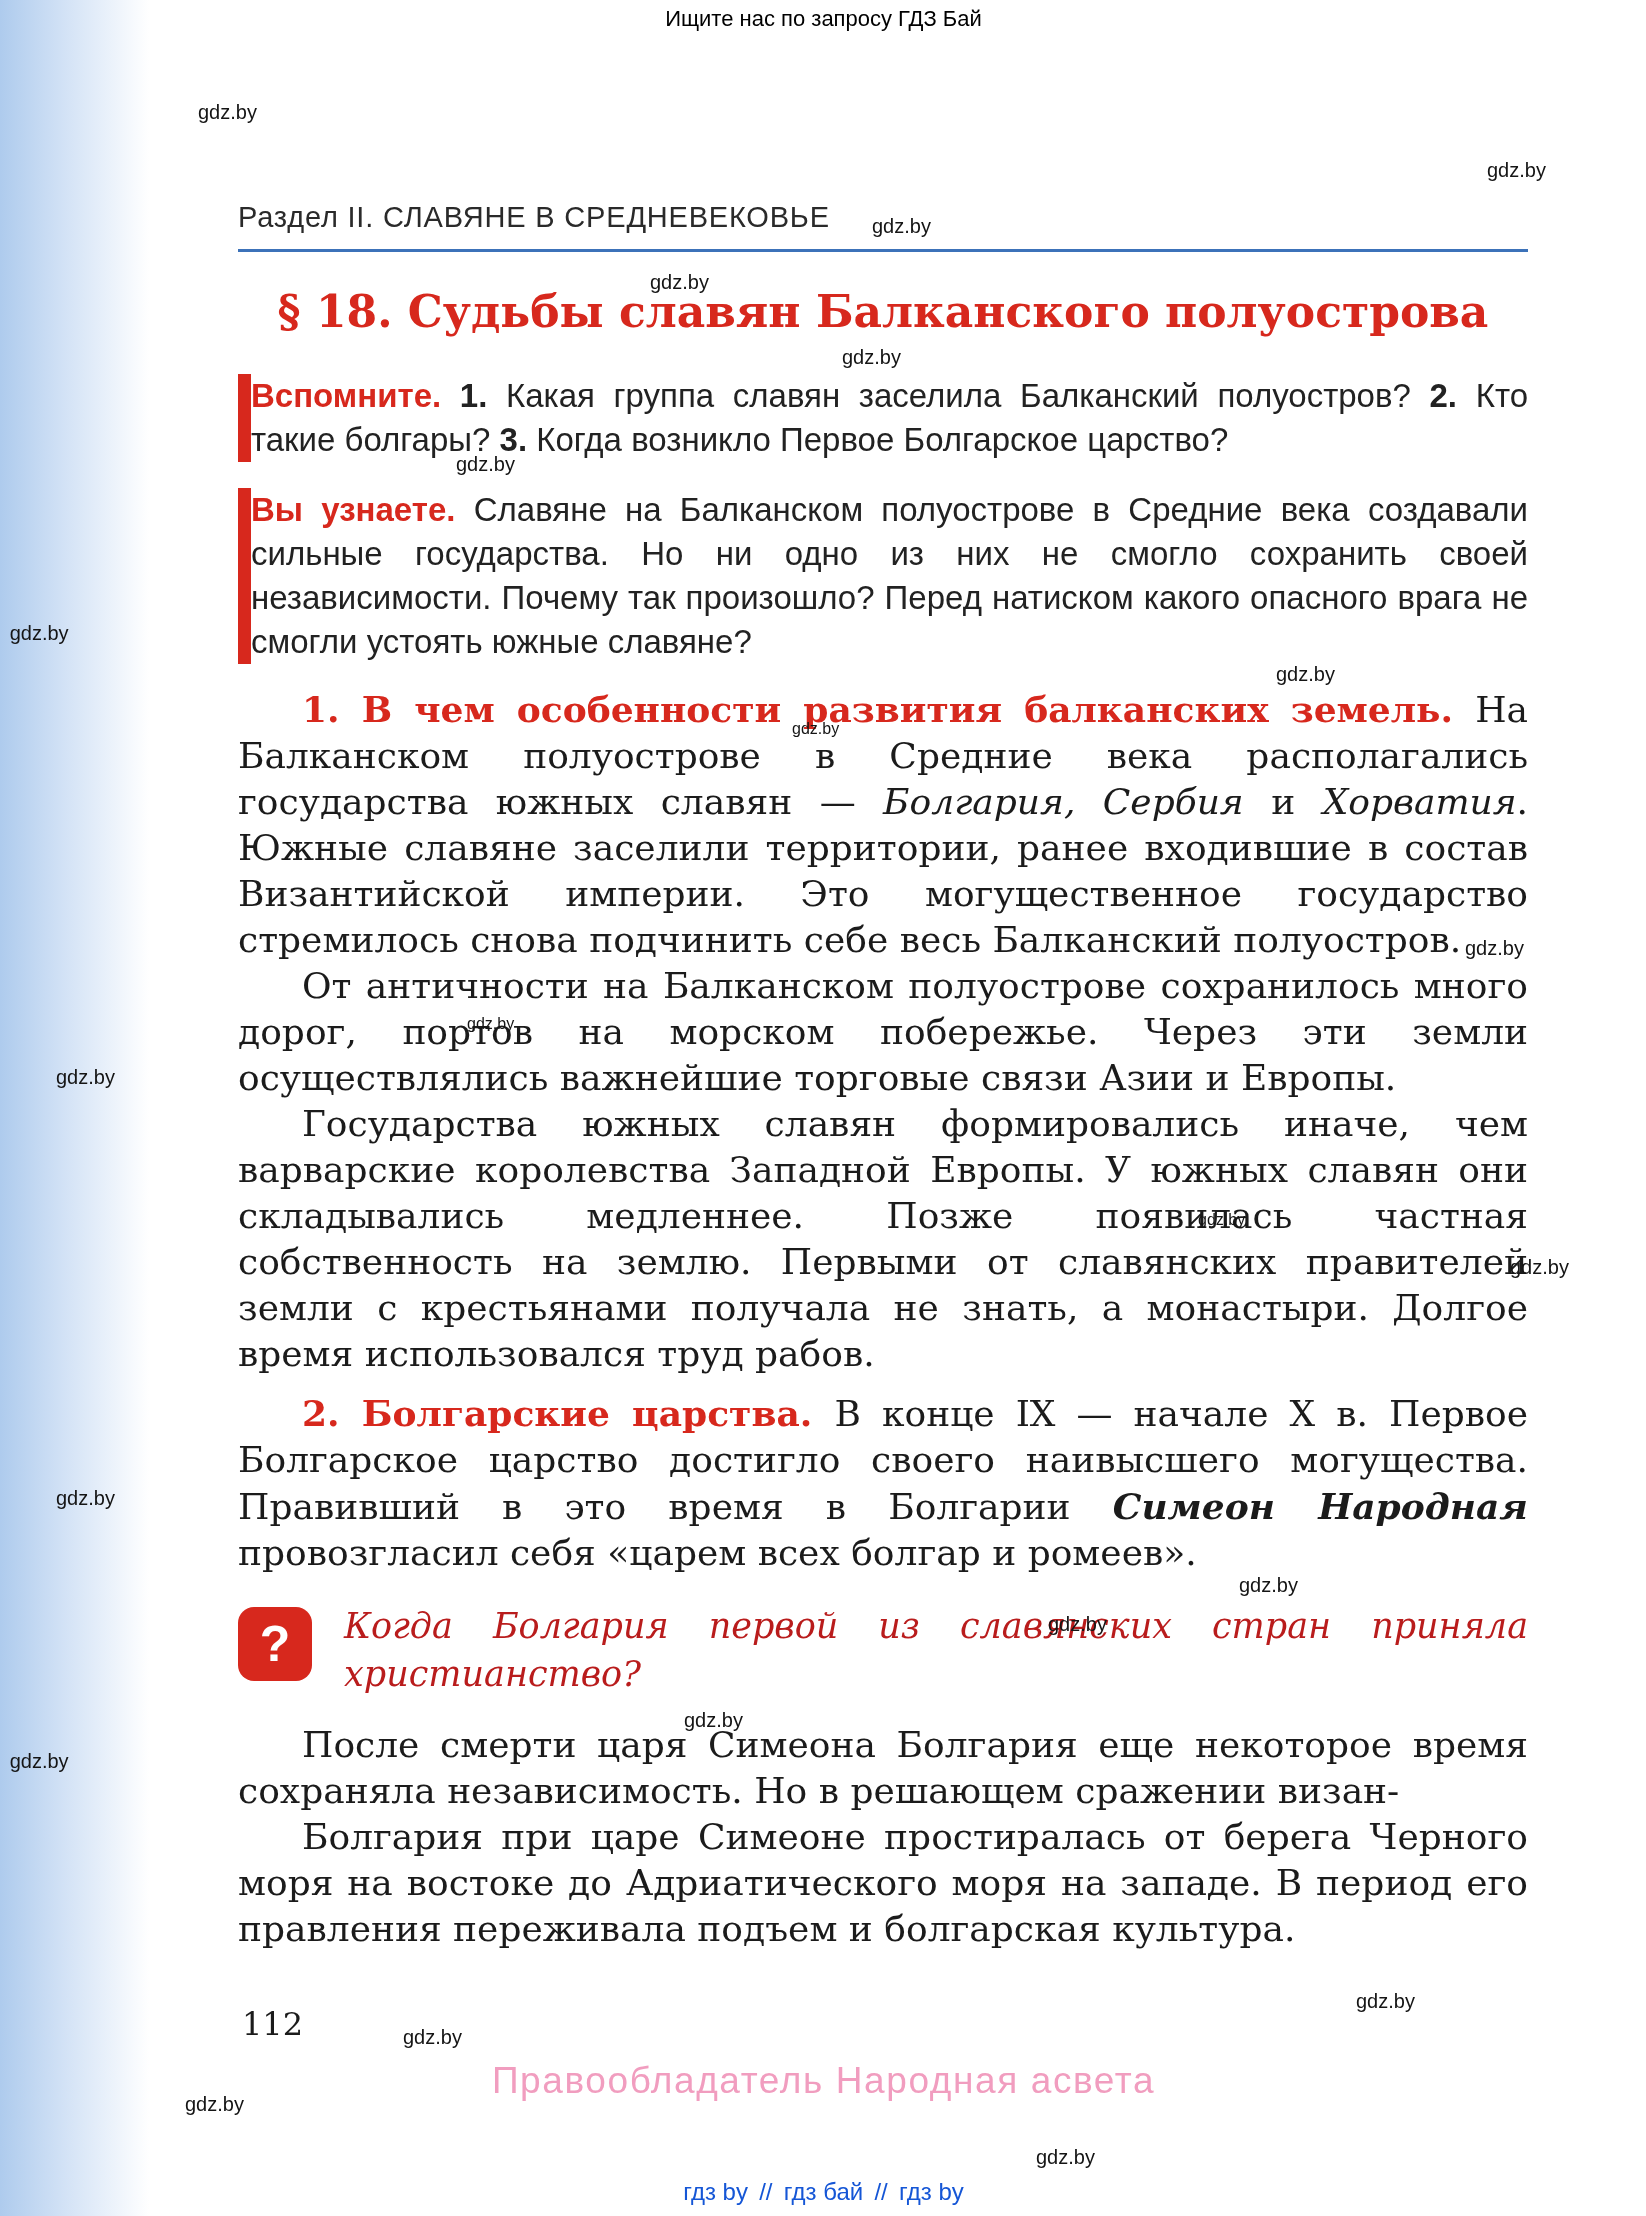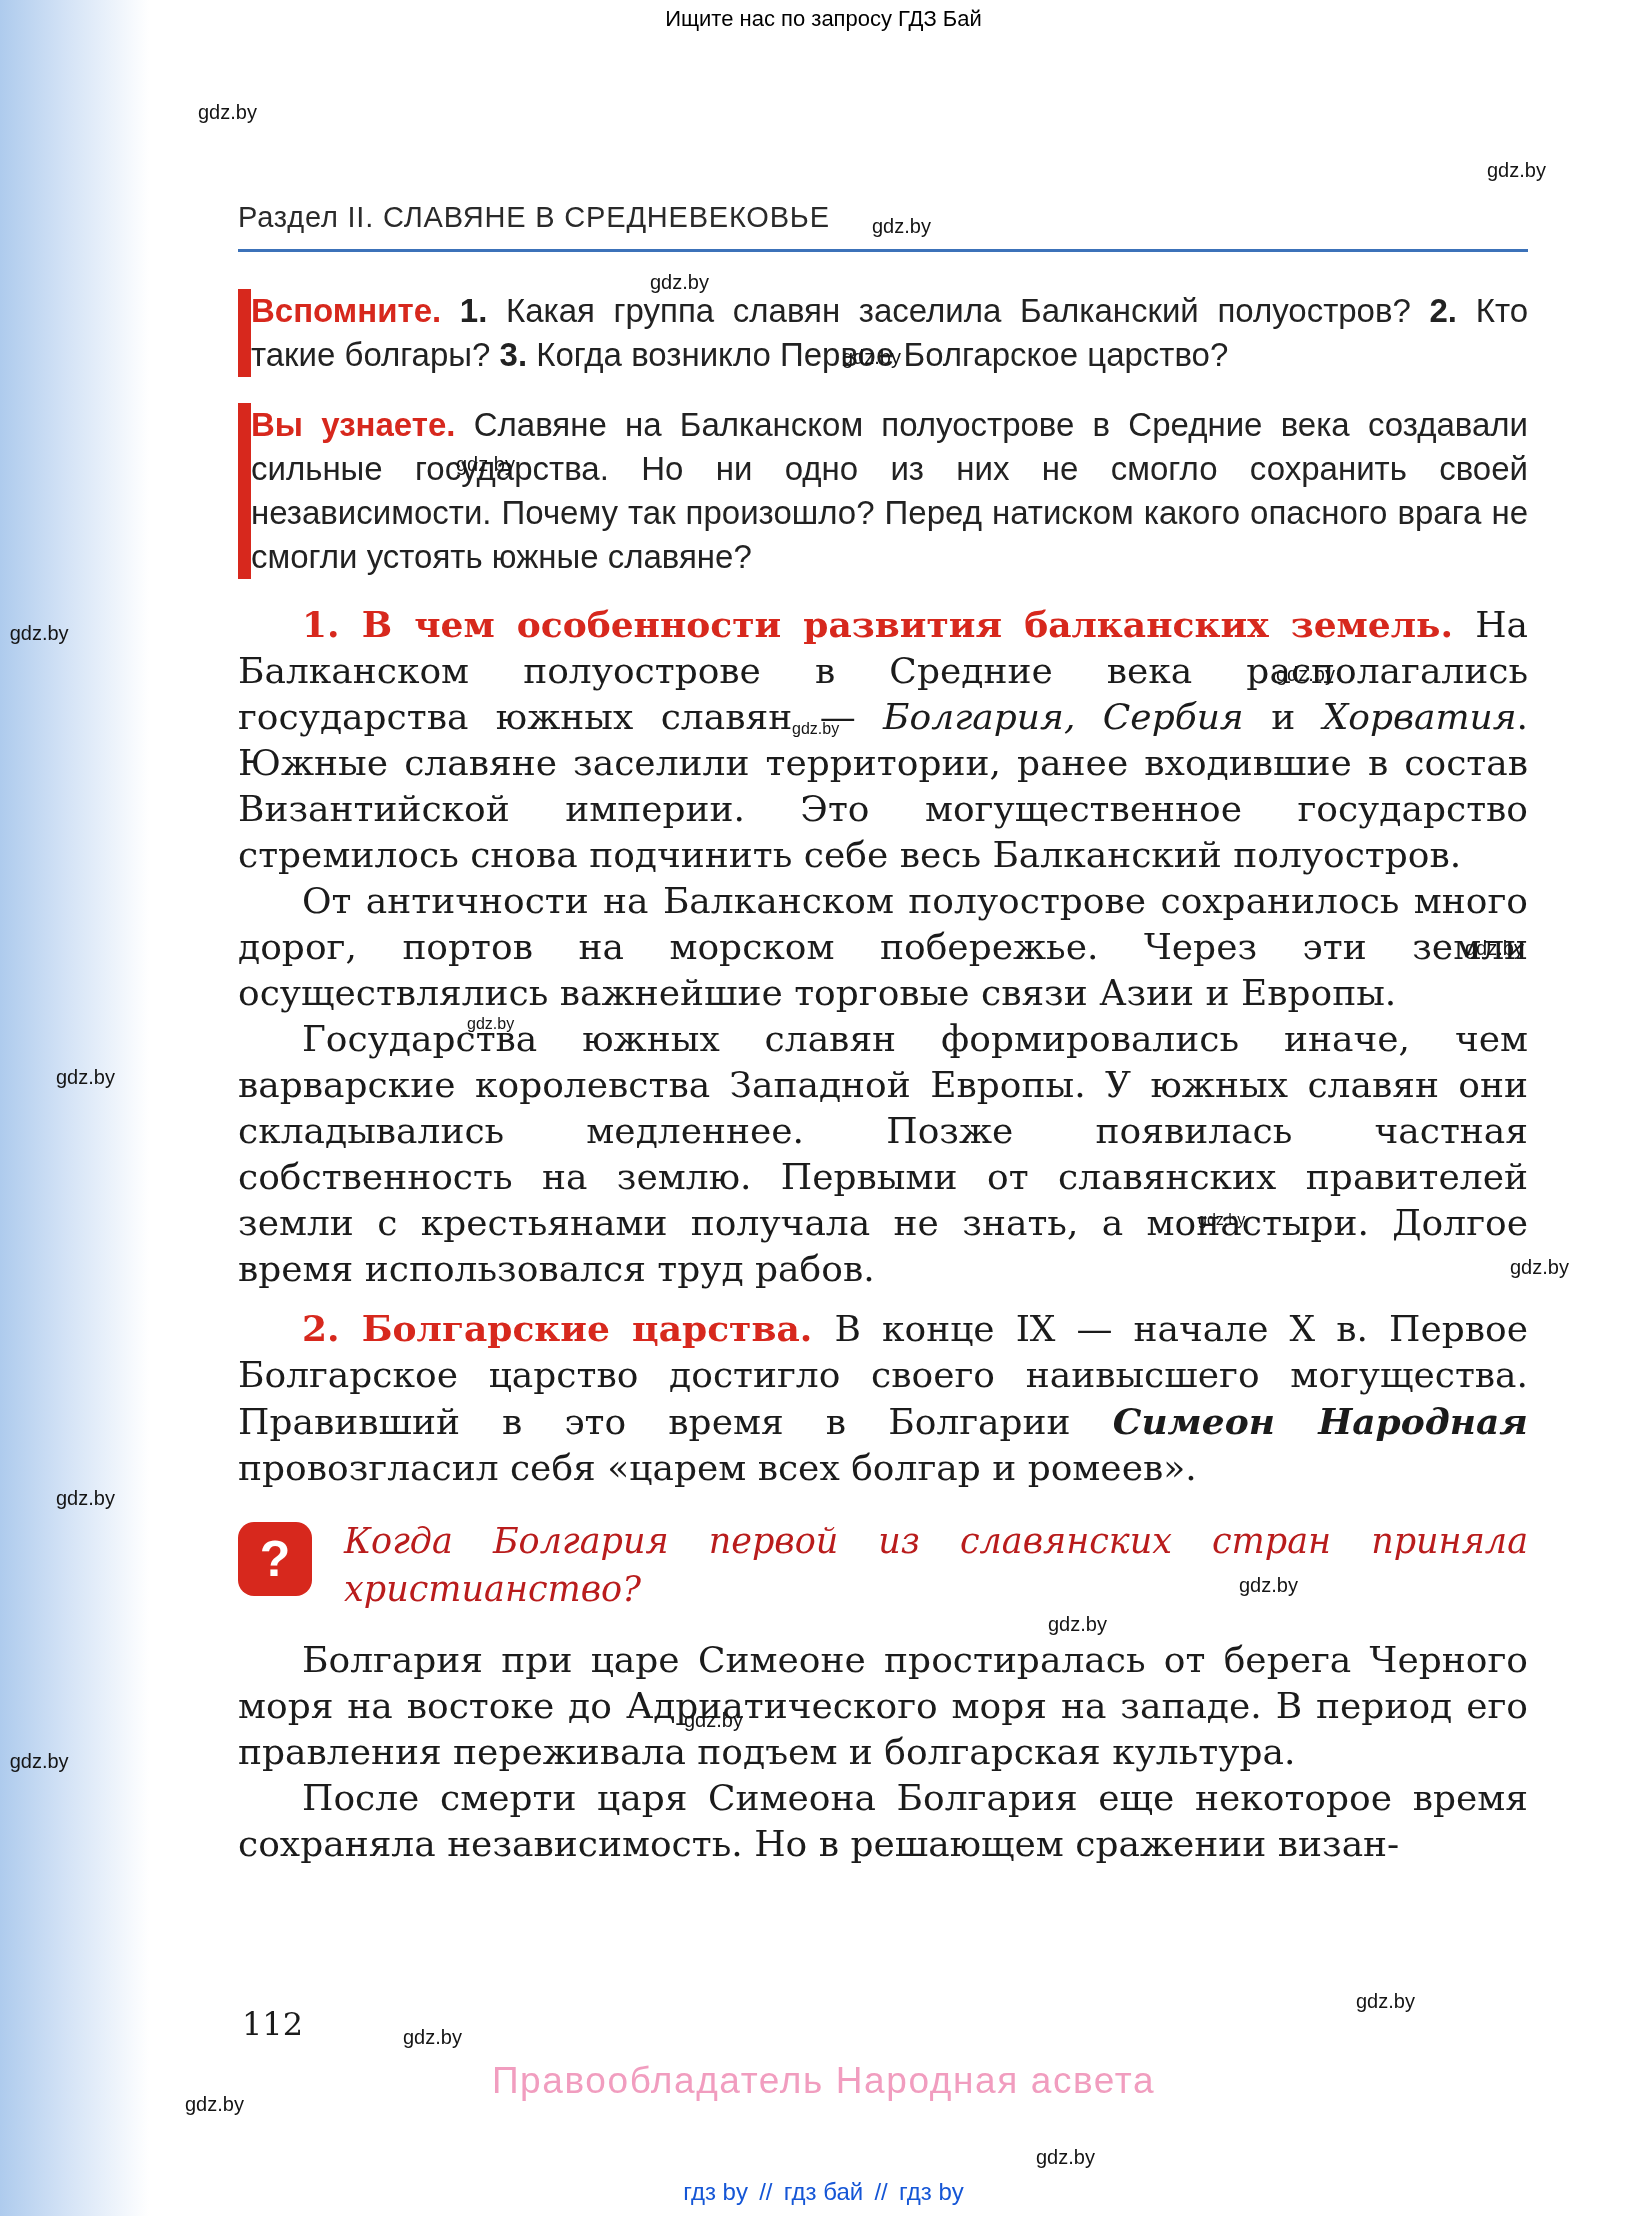--- a/index.html
+++ b/index.html
@@ -63,20 +63,21 @@
 <div class="left-gradient"></div>
 
 <div class="top-banner">Ищите нас по запросу ГДЗ Бай</div>
 
 <div class="content">
 
   <div class="section-header">
     <span class="section-header-text">Раздел II. СЛАВЯНЕ В СРЕДНЕВЕКОВЬЕ</span>
   </div>
 
+  <h1 class="chapter-title">§ 18. Судьбы славян Балканского полуострова</h1>
 
   <div class="intro-block remember-block">
     <p class="intro-par"><span class="intro-label">Вспомните. </span><span class="b">1.</span><span> Какая группа славян заселила Балканский полуостров? </span><span class="b">2.</span><span> Кто такие болгары? </span><span class="b">3.</span><span> Когда возникло Первое Болгарское царство?</span></p>
   </div>
 
   <div class="intro-block learn-block">
     <p class="intro-par"><span class="intro-label">Вы узнаете. </span><span>Славяне на Балканском полуострове в Средние века создавали сильные государства. Но ни одно из них не смогло сохранить своей независимости. Почему так произошло? Перед натиском какого опасного врага не смогли устоять южные славяне?</span></p>
   </div>
 
   <p class="par par-first"><span class="sec-head">1. В чем особенности развития балканских земель. </span><span>На Балканском полуострове в Средние века располагались государства южных славян — </span><span class="it">Болгария, Сербия</span><span> и </span><span class="it">Хорватия</span><span>. Южные славяне заселили территории, ранее входившие в состав Византийской империи. Это могущественное государство стремилось снова подчинить себе весь Балканский полуостров.</span></p>
@@ -87,23 +88,23 @@
 
   <p class="par par-sec2"><span class="sec-head">2. Болгарские царства. </span><span>В конце IX — начале X в. Первое Болгарское царство достигло своего наивысшего могущества. Правивший в это время в Болгарии </span><span class="bi">Симеон Народная</span><span> провозгласил себя «царем всех болгар и ромеев».</span></p>
 
   <div class="question-row">
     <div class="qmark-box">
       <span class="qmark">?</span>
     </div>
     <div class="question-text">Когда Болгария первой из славянских стран приняла христианство?</div>
   </div>
 
+  <p class="par">После смерти царя Симеона Болгария еще некоторое время сохраняла независимость. Но в решающем сражении визан-</p>
+
   <p class="par">Болгария при царе Симеоне простиралась от берега Черного моря на востоке до Адриатического моря на западе. В период его правления переживала подъем и болгарская культура.</p>
-
-  <p class="par">После смерти царя Симеона Болгария еще некоторое время сохраняла независимость. Но в решающем сражении визан-</p>
 
 </div>
 
 <div class="page-number">112</div>
 
 <div class="copyright">Правообладатель Народная асвета</div>
 
 <div class="bottom-links">
   <a href="#">гдз by</a><span class="link-sep">//</span><a href="#">гдз бай</a><span class="link-sep">//</span><a href="#">гдз by</a>
 </div>

